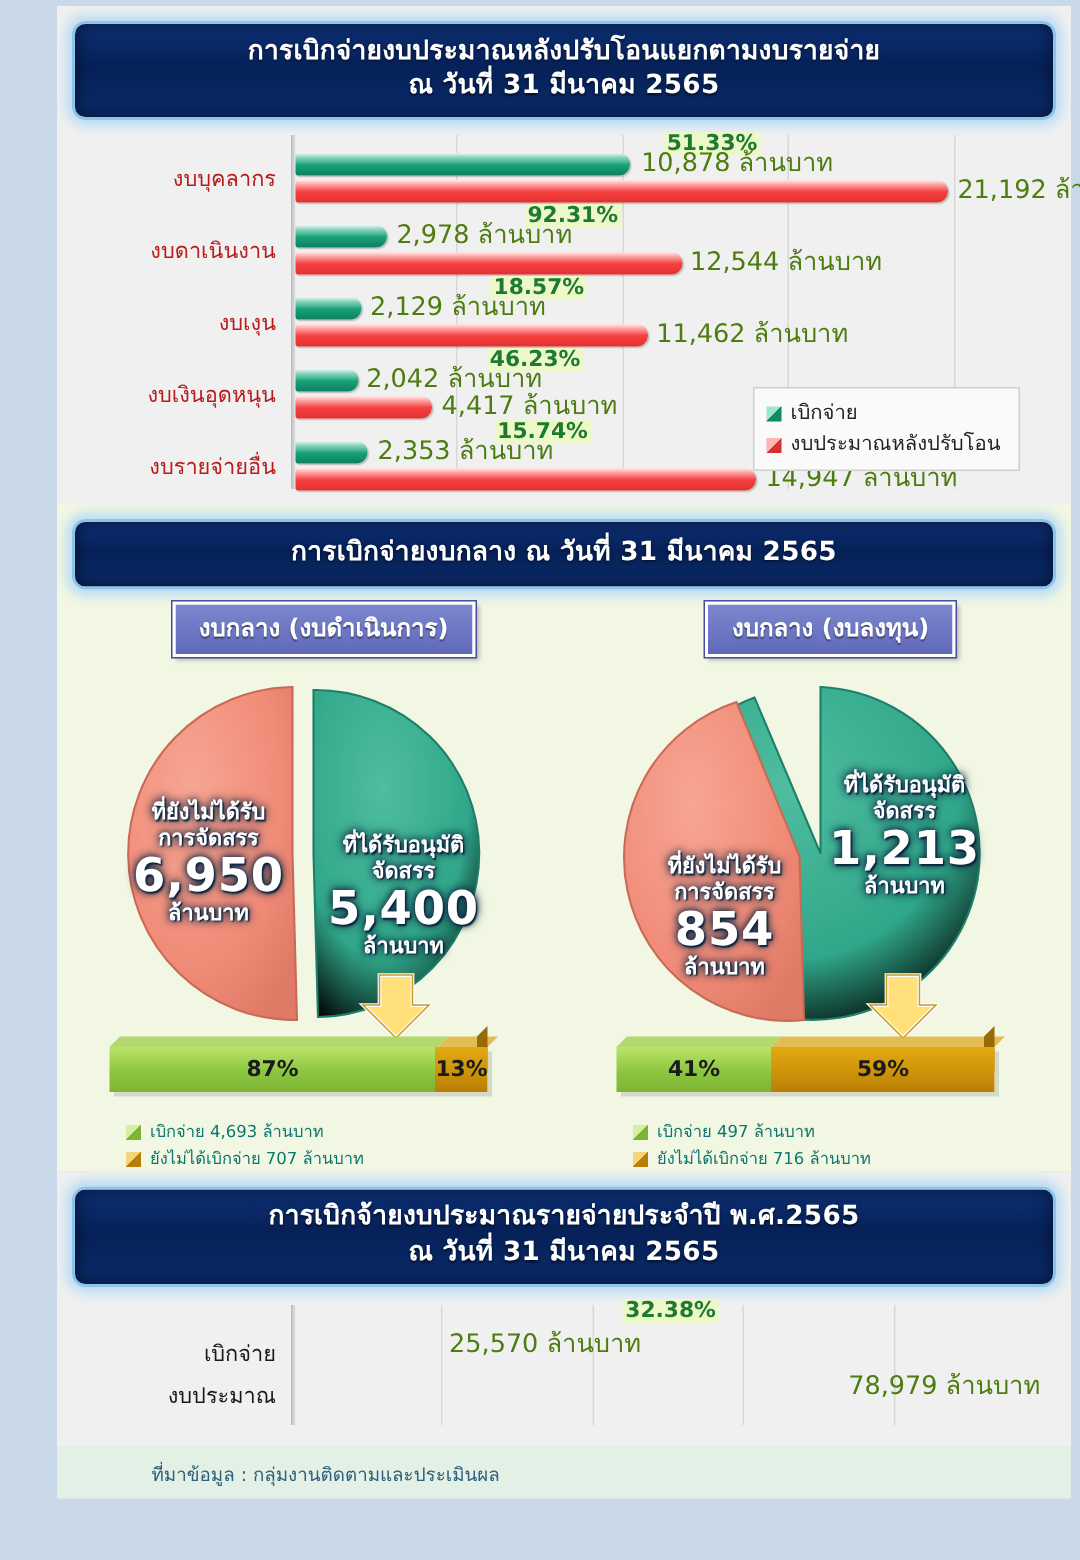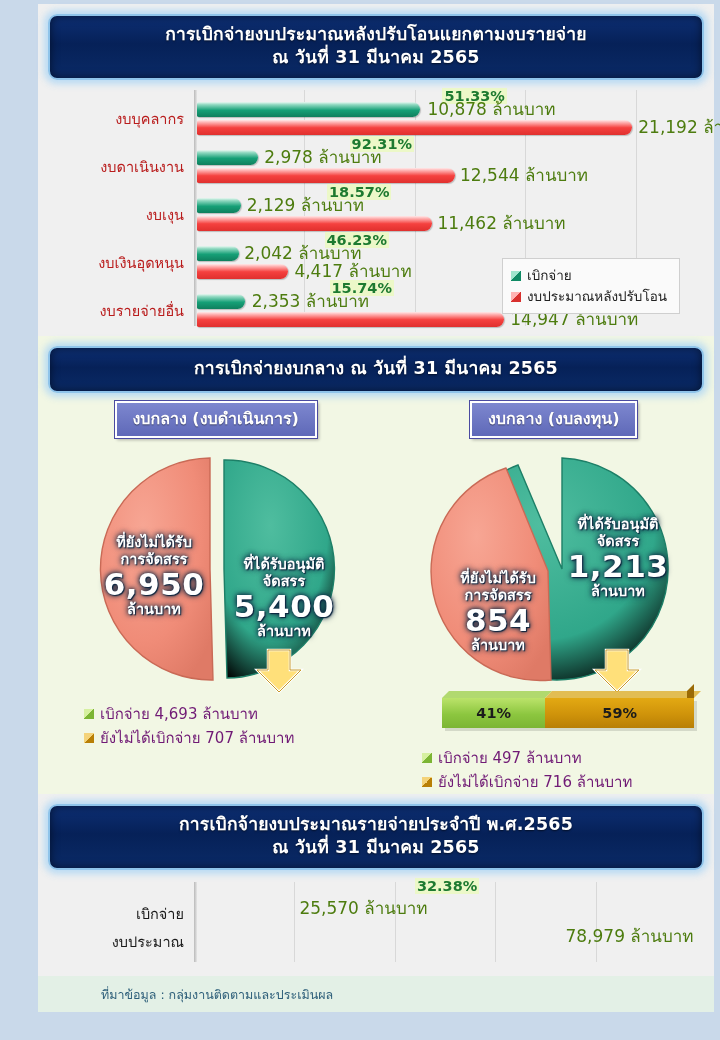--- a/index.html
+++ b/index.html
@@ -88,21 +88,21 @@
     background:#6a74c4;
     background:linear-gradient(180deg,#7d87cf,#5f69b8);
     border:2px solid #ffffff;
     outline:1px solid #4a4aa0;
     color:#ffffff;font-size:16px;font-weight:700;
     padding:3px 16px 5px 16px;
     box-shadow:2px 2px 3px rgba(0,0,0,.28);
     text-shadow:0 1px 1px rgba(0,0,0,.45);
   }
   .pies{display:flex;justify-content:space-around;margin-top:6px;}
-  .pie-col{width:330px;display:flex;flex-direction:column;align-items:flex-end;}
+  .pie-col{width:330px;display:flex;flex-direction:column;align-items:center;}
   .pie-stage{position:relative;width:300px;height:250px;}
   .pie-svg{position:absolute;left:0;top:0;}
   .pie-txt{
     position:absolute;text-align:center;color:#ffffff;font-weight:700;
     text-shadow:0 0 4px #102a45,0 0 7px #102a45,1px 1px 1px #0b2138;
     line-height:1.12;pointer-events:none;
   }
   .pie-txt .t-small{font-size:14.5px;display:block;}
   .pie-txt .t-big{font-size:31px;display:block;letter-spacing:.5px;}
   .pie-txt .t-unit{font-size:14.5px;display:block;}
@@ -114,21 +114,21 @@
     box-shadow:3px 3px 0 rgba(0,0,0,.12);
   }
   .prog .seg{position:relative;display:flex;align-items:center;justify-content:center;
              font-size:14.5px;font-weight:700;color:#1b1b1b;}
   .seg-green{background:linear-gradient(180deg,#bbe36a,#8cc63f 55%,#7cb534);}
   .seg-gold {background:linear-gradient(180deg,#e3a913,#cf930a 55%,#b87f06);}
   .prog-top{position:absolute;left:0;top:-7px;width:252px;height:7px;
             transform:skewX(-45deg);transform-origin:left bottom;opacity:.85;display:flex;}
   .prog-side{position:absolute;top:-7px;right:16px;width:7px;height:30px;
              transform:skewY(-45deg);transform-origin:left top;background:#9a6a05;}
-  .pie-legend{margin-top:8px;font-size:15px;color:#701a75;line-height:1.6;
+  .pie-legend{margin-top:8px;font-size:11px;color:#0f766e;line-height:1.6;
               align-self:flex-start;margin-left:42px;}
   .pl-row{display:flex;align-items:center;gap:6px;white-space:nowrap;}
   .sw-lime{background:linear-gradient(135deg,#d6f0a0 0 50%,#7cb534 50% 100%);}
   .sw-gold{background:linear-gradient(135deg,#f4d37a 0 50%,#b87f06 50% 100%);}
 
   
   .chart3{position:relative;height:100px;margin:0 6px;}
   .plot3{position:absolute;left:150px;right:12px;top:6px;bottom:14px;}
   .cat-label3{
     position:absolute;left:-148px;width:138px;text-align:right;
@@ -268,20 +268,31 @@
             <span class="t-big">5,400</span>
             <span class="t-unit">ล้านบาท</span>
           </div>
 
           <svg class="pie-svg" width="300" height="250" viewBox="0 0 300 250" style="pointer-events:none">
             <path d="M 196 206 h 22 v 20 h 11 l -22 22 l -22 -22 h 11 z" fill="#ffe07a" stroke="#ffffff" stroke-width="2.5"></path>
             <path d="M 196 206 h 22 v 20 h 11 l -22 22 l -22 -22 h 11 z" fill="none" stroke="#c79a2a" stroke-width="1"></path>
           </svg>
         </div>
 
+        <div class="prog-wrap">
+          <div class="prog-top">
+            <div style="flex:87;background:#a6d45a"></div>
+              <div style="flex:13;background:#e0b33a"></div>
+          </div>
+          <div class="prog-side"></div>
+          <div class="prog">
+            <div class="seg seg-green" style="flex:87">87%</div>
+            <div class="seg seg-gold" style="flex:13">13%</div>
+          </div>
+        </div>
 
         <div class="pie-legend">
           <div class="pl-row">
             <span class="swatch sw-lime"></span>
             <span>เบิกจ่าย 4,693 ล้านบาท</span>
           </div>
           <div class="pl-row">
             <span class="swatch sw-gold"></span>
             <span>ยังไม่ได้เบิกจ่าย 707 ล้านบาท</span>
           </div>

